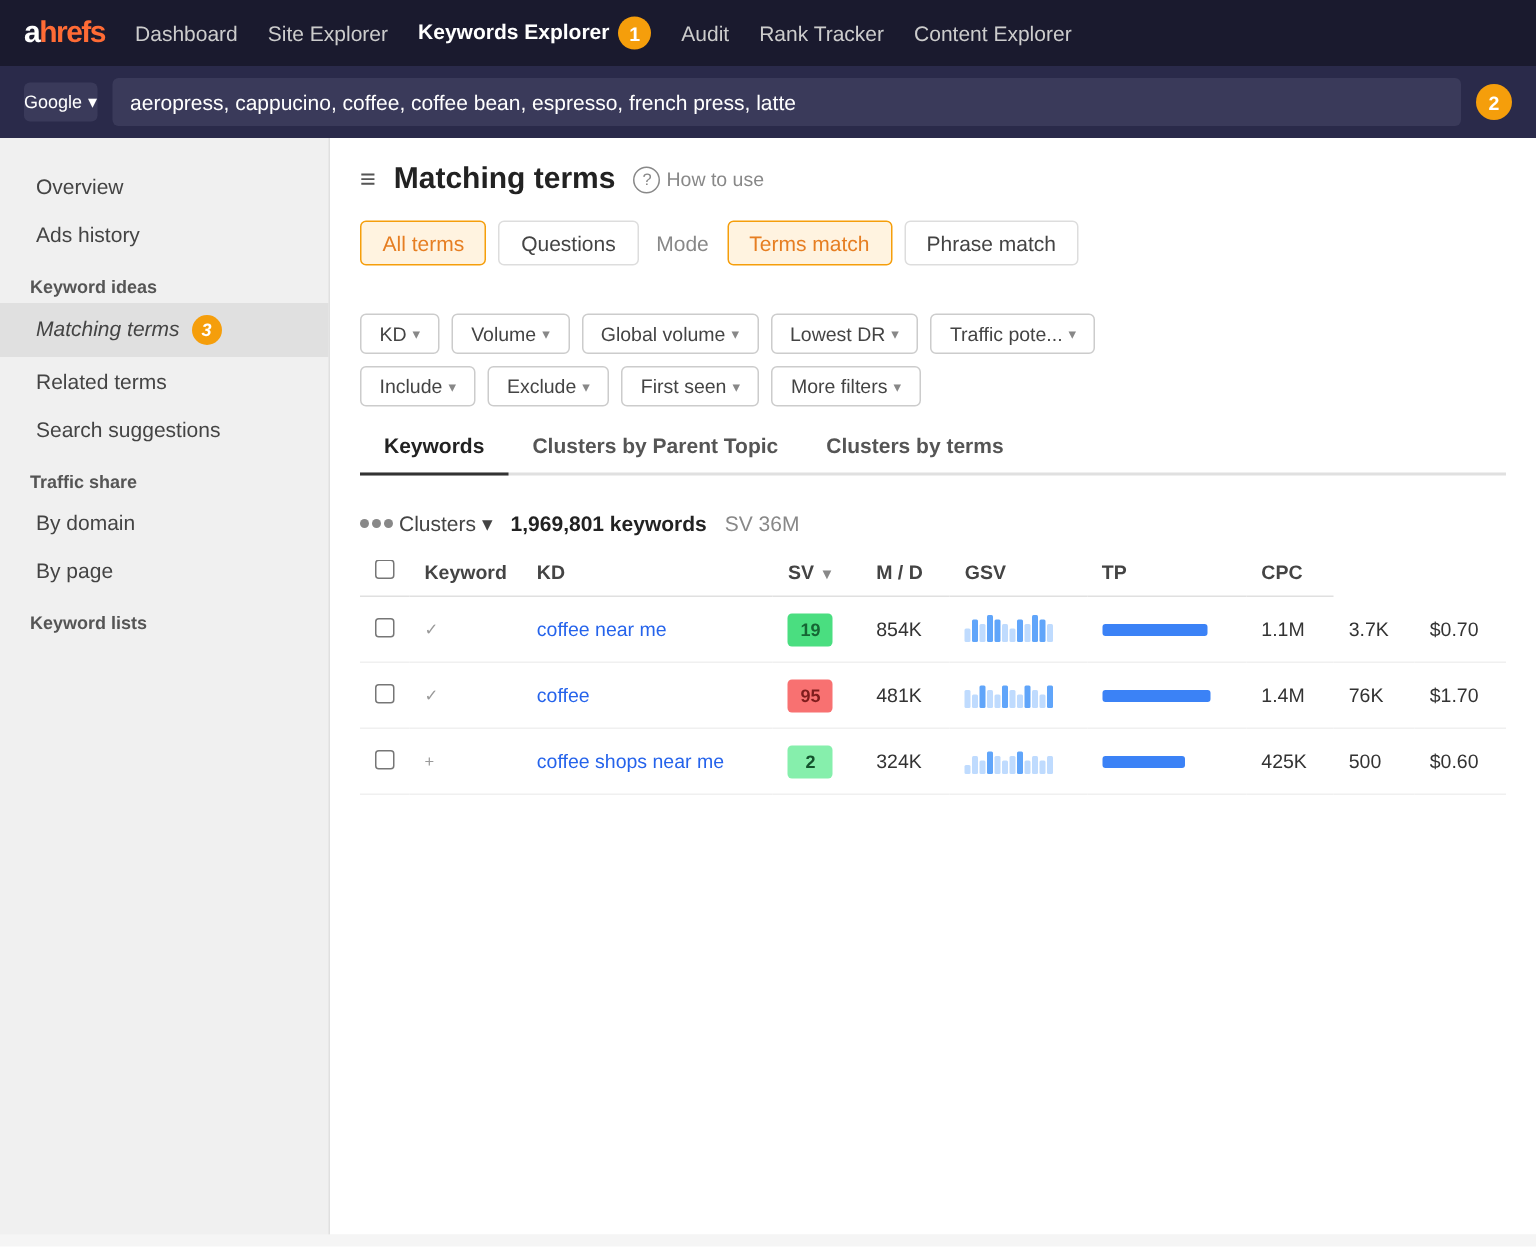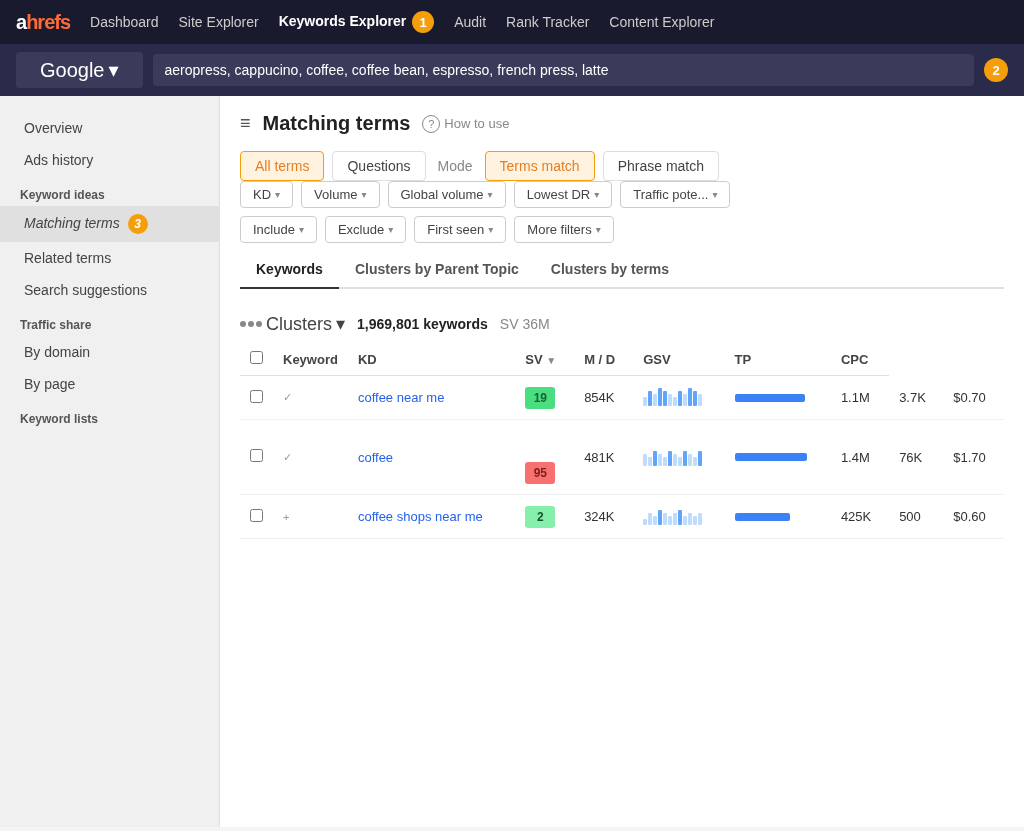--- a/index.html
+++ b/index.html
@@ -52,24 +52,24 @@
       background: #2a2a4a;
       display: flex;
       align-items: center;
       padding: 8px 16px;
       gap: 10px;
     }
     .search-engine-btn {
       background: #3a3a5a;
       color: white;
       border: none;
-      padding: 6px 24px;
+      padding: 6px 0;
       border-radius: 4px;
       cursor: pointer;
-      font-size: 20px;
+      font-size: 12px;
       display: flex;
       align-items: center;
       gap: 4px;
     }
     .search-input {
       flex: 1;
       background: #3a3a5a;
       border: none;
       border-radius: 4px;
       padding: 8px 12px;
@@ -176,21 +176,21 @@
       border: 1.5px solid #888;
       font-size: 11px;
       color: #888;
     }
 
     
     .tabs-row {
       display: flex;
       align-items: center;
       gap: 8px;
-      margin-bottom: 0;
+      margin-bottom: 32px;
       flex-wrap: wrap;
     }
     .tab-btn {
       padding: 6px 14px;
       border-radius: 4px;
       border: 1.5px solid #ddd;
       background: white;
       cursor: pointer;
       font-size: 14px;
       color: #444;
@@ -257,21 +257,21 @@
       padding: 12px 0 8px;
       font-size: 14px;
     }
     .clusters-btn {
       display: flex;
       align-items: center;
       gap: 4px;
       background: none;
       border: none;
       cursor: pointer;
-      font-size: 18px;
+      font-size: 14px;
       color: #444;
     }
     .clusters-icon {
       display: inline-flex;
       gap: 2px;
     }
     .cluster-dot {
       width: 6px;
       height: 6px;
       border-radius: 50%;
@@ -523,21 +523,21 @@
   </tr>
           <tr>
     <td style="width:28px;">
       <input type="checkbox" style="">
     </td>
     <td style="width:20px;color:#999;font-size:11px;">✓</td>
     <td>
       <a class="keyword-link" href="#">coffee</a>
     </td>
     <td>
-      <span class="kd-badge" style="background:#f87171;color:#7f1d1d;margin-top:32px;">95</span>
+      <span class="kd-badge" style="background:#f87171;color:#7f1d1d;">95</span>
     </td>
     <td>481K</td>
     <td>
       <div class="sparkline">
                 <div class="sparkline-bar" style="height:12px;background:#bfdbfe;"></div>
                 <div class="sparkline-bar" style="height:9px;background:#bfdbfe;"></div>
                 <div class="sparkline-bar" style="height:15px;background:#60a5fa;"></div>
                 <div class="sparkline-bar" style="height:12px;background:#bfdbfe;"></div>
                 <div class="sparkline-bar" style="height:9px;background:#bfdbfe;"></div>
                 <div class="sparkline-bar" style="height:15px;background:#60a5fa;"></div>

